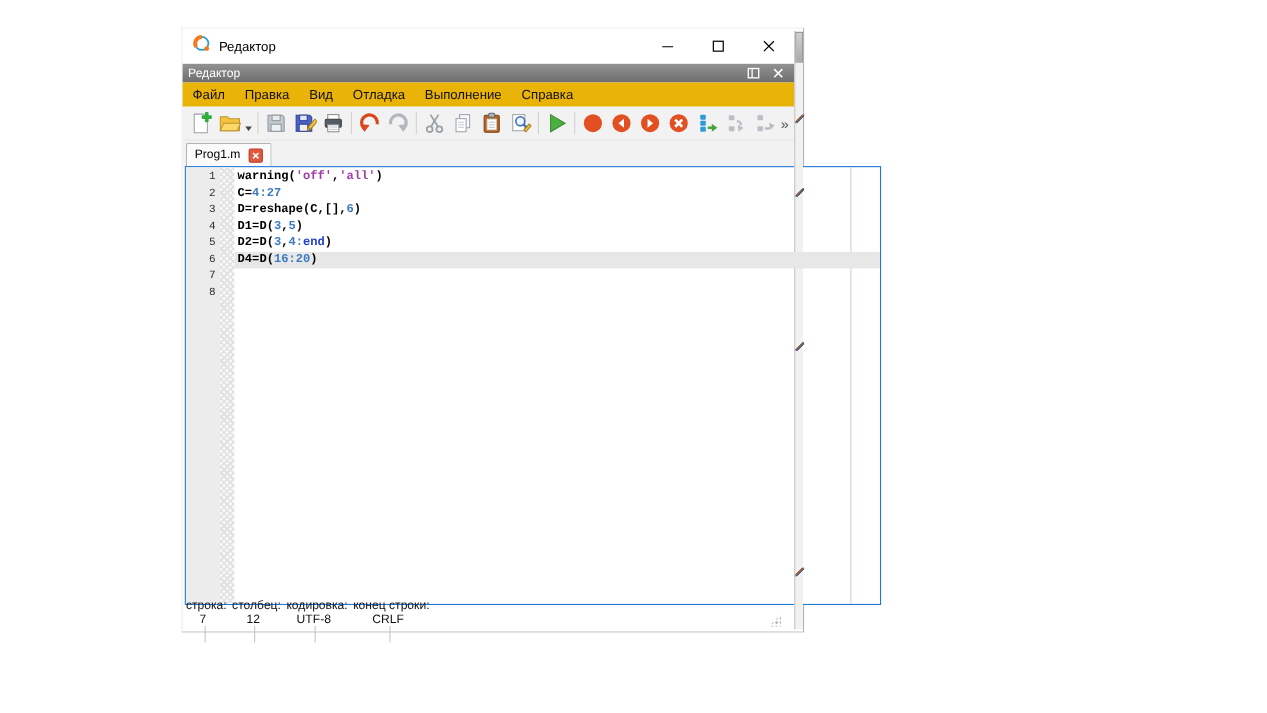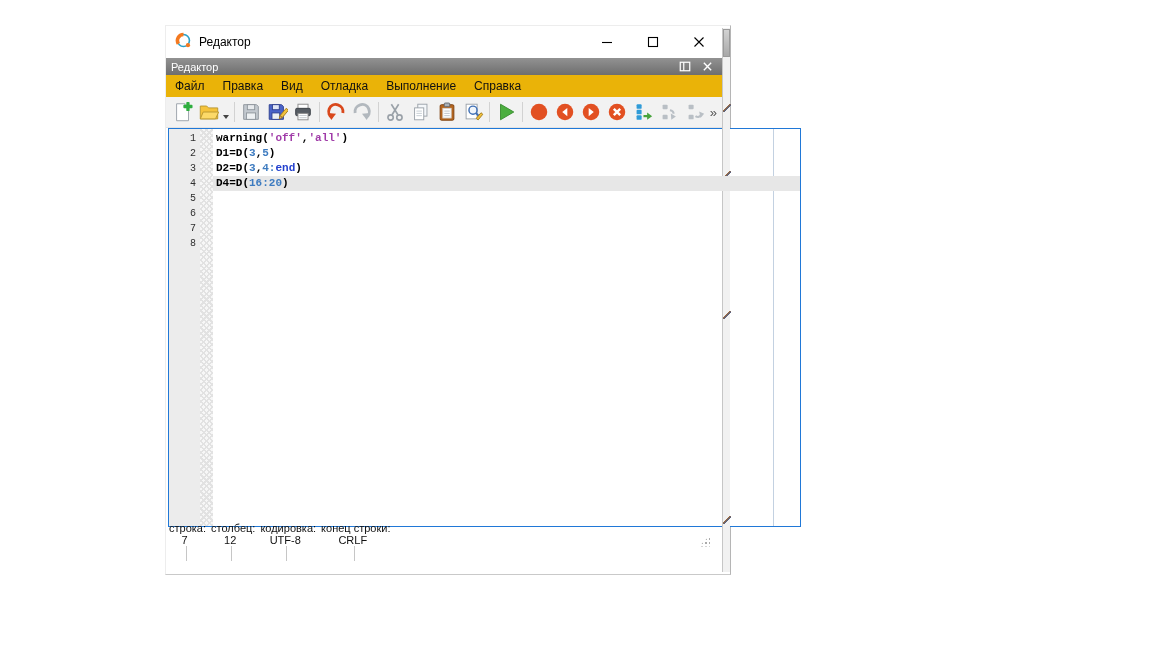--- a/index.html
+++ b/index.html
@@ -337,36 +337,48 @@
                 <rect x="5" y="15" width="5.5" height="5" rx="1"></rect>
               </g>
               <path d="M12.5 16.5 q3.5 2.5 6 -1" stroke="#b9bfc5" stroke-width="2.2" fill="none"></path>
               <polygon points="16.5,11.5 22,14 18,18.5" fill="#b9bfc5"></polygon>
             </svg>
           </span>
         </div>
         <span class="tb-overflow" id="tb-overflow">»</span>
     </div>
 
+    <div class="tabbar">
+      <div class="tab">
+        <span>Prog1.m</span>
+        <span class="tabclose">
+          <svg width="7" height="7" viewBox="0 0 10 10">
+              <path d="M1.5 1.5 L8.5 8.5 M8.5 1.5 L1.5 8.5" stroke="#fff" stroke-width="2"></path>
+            </svg>
+        </span>
+      </div>
+    </div>
 
     <div class="editor">
       <div class="gutter" id="gutter">
           <div class="lnum">1</div>
           <div class="lnum">2</div>
           <div class="lnum">3</div>
           <div class="lnum">4</div>
           <div class="lnum">5</div>
           <div class="lnum">6</div>
           <div class="lnum">7</div>
           <div class="lnum">8</div>
         </div>
       <div class="hatch"></div>
       <div class="codearea" id="codearea">
         <div class="colmarker"></div>
       <div class="code-line"><span class="tok-plain">warning(</span><span class="tok-string">'off'</span><span class="tok-plain">,</span><span class="tok-string">'all'</span><span class="tok-plain">)</span></div>
+          <div class="code-line"><span class="tok-plain">C=</span><span class="tok-number">4:27</span></div>
+          <div class="code-line"><span class="tok-plain">D=reshape(C,[],</span><span class="tok-number">6</span><span class="tok-plain">)</span></div>
           <div class="code-line"><span class="tok-plain">D1=D(</span><span class="tok-number">3</span><span class="tok-plain">,</span><span class="tok-number">5</span><span class="tok-plain">)</span></div>
           <div class="code-line"><span class="tok-plain">D2=D(</span><span class="tok-number">3</span><span class="tok-plain">,</span><span class="tok-number">4:</span><span class="tok-keyword">end</span><span class="tok-plain">)</span></div>
           <div class="code-line current"><span class="tok-plain">D4=D(</span><span class="tok-number">16:20</span><span class="tok-plain">)</span></div>
         </div>
     </div>
 
     <div class="statusbar">
       <span class="sfield">
           <span class="slabel">строка:</span>
           <span class="svalue">7</span>

